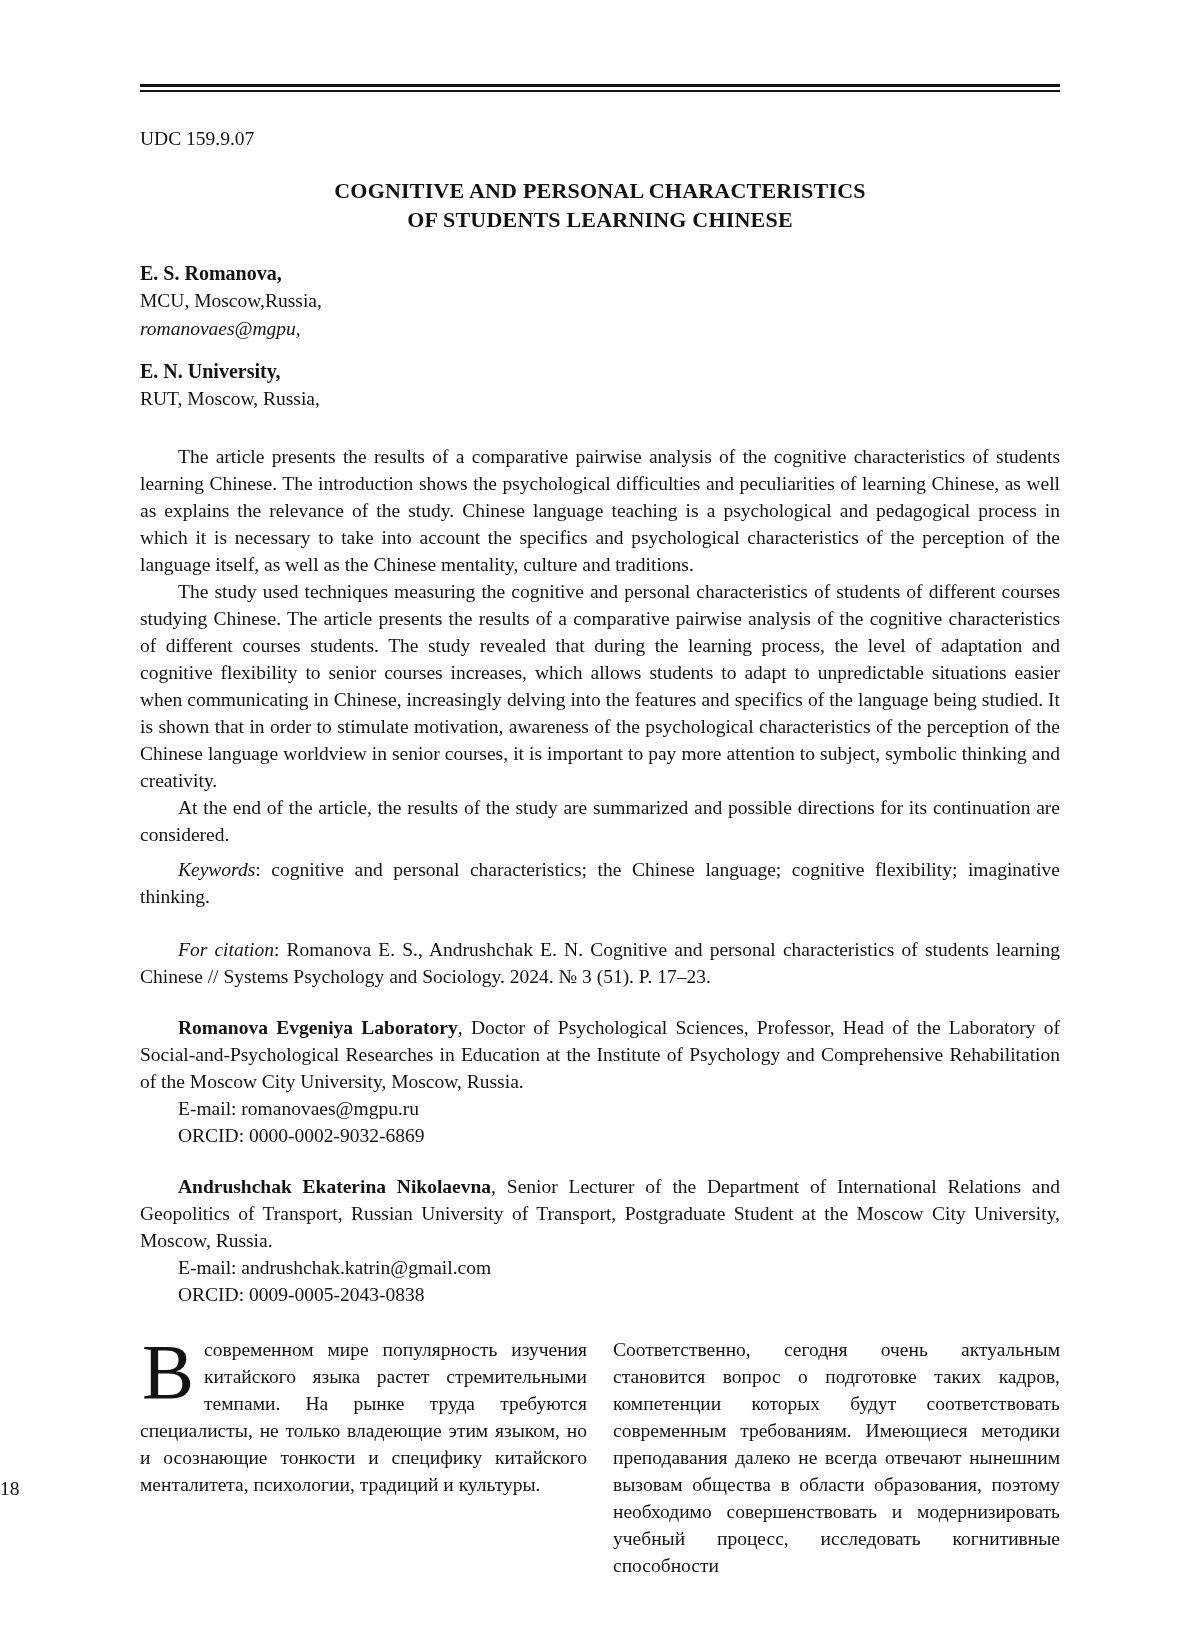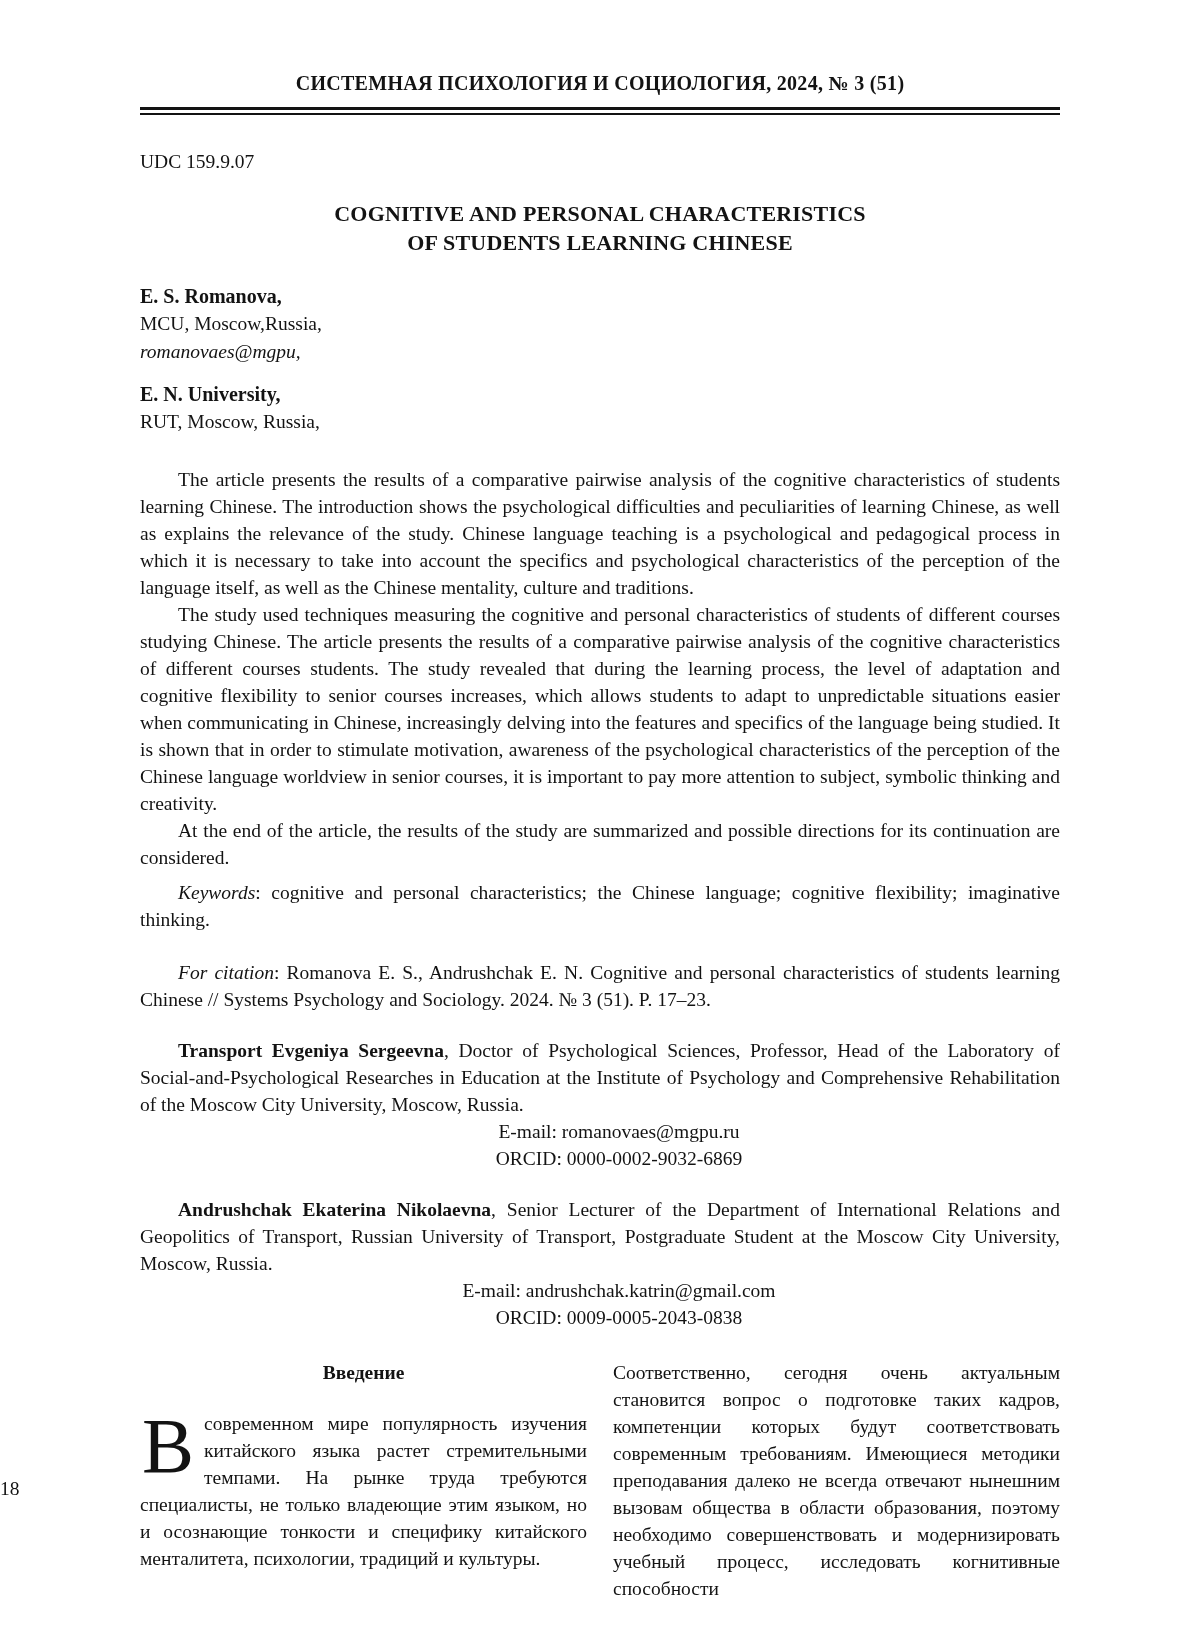--- a/index.html
+++ b/index.html
@@ -34,21 +34,21 @@
   .author-email { font-style:italic; }
 
   .body-text { font-size:19.5px; line-height:1.385; text-align:justify; }
   .para { text-indent:38px; }
 
   .abstract { margin-top:30px; }
   .keywords { margin-top:8px; }
   .citation { margin-top:26px; }
 
   .bio { margin-top:24px; }
-  .bio .line { text-indent:38px; text-align:center; }
+  .bio .line { text-indent:38px; text-align:left; }
 
   .italic { font-style:italic; }
   .bold { font-weight:bold; }
 
   .columns { margin-top:28px; display:flex; gap:26px; }
   .col { width:447px; font-size:19.5px; line-height:1.385; text-align:justify; }
   .intro-heading { text-align:center; font-weight:bold; font-size:19.5px; margin-bottom:24px; }
   .dropcap {
     float:left; font-size:78px; line-height:64px; padding:4px 10px 0 2px;
   }
@@ -56,21 +56,20 @@
   .page-number {
     position:absolute; left:0; right:0; top:1478px;
     font-size:19.5px;
   }
 </style>
 </head>
 <body>
 
 <div class="page">
 
-  <div class="journal-header">СИСТЕМНАЯ ПСИХОЛОГИЯ И СОЦИОЛОГИЯ, 2024, № 3 (51)</div>
 
   <div class="rule">
     <div class="thick"></div>
     <div class="thin"></div>
   </div>
 
   <div class="udc">UDC 159.9.07</div>
 
   <h1 class="article-title">
     <span>COGNITIVE AND PERSONAL CHARACTERISTICS</span><br>
@@ -98,37 +97,36 @@
   <p class="keywords para body-text">
     <span class="italic">Keywords</span><span>: cognitive and personal characteristics; the Chinese language; cognitive flexibility; imaginative thinking.</span>
   </p>
 
   <p class="citation para body-text">
     <span class="italic">For citation</span><span>: Romanova E. S., Andrushchak E. N. Cognitive and personal characteristics of students learning Chinese // Systems Psychology and Sociology. 2024. № 3 (51). P. 17–23.</span>
   </p>
 
   <div class="bio body-text">
     <p class="para">
-      <span class="bold">Transport Evgeniya Sergeevna</span><span>, Doctor of Psychological Sciences, Professor, Head of the Laboratory of Social-and-Psychological Researches in Education at the Institute of Psychology and Comprehensive Rehabilitation of the Moscow City University, Moscow, Russia.</span>
+      <span class="bold">Romanova Evgeniya Laboratory</span><span>, Doctor of Psychological Sciences, Professor, Head of the Laboratory of Social-and-Psychological Researches in Education at the Institute of Psychology and Comprehensive Rehabilitation of the Moscow City University, Moscow, Russia.</span>
     </p>
     <p class="line">E-mail: romanovaes@mgpu.ru</p>
     <p class="line">ORCID: 0000-0002-9032-6869</p>
   </div>
 
   <div class="bio body-text">
     <p class="para">
       <span class="bold">Andrushchak Ekaterina Nikolaevna</span><span>, Senior Lecturer of the Department of International Relations and Geopolitics of Transport, Russian University of Transport, Postgraduate Student at the Moscow City University, Moscow, Russia.</span>
     </p>
     <p class="line">E-mail: andrushchak.katrin@gmail.com</p>
     <p class="line">ORCID: 0009-0005-2043-0838</p>
   </div>
 
   <div class="columns">
     <div class="col">
-      <div class="intro-heading">Введение</div>
       <p>
         <span class="dropcap">В</span><span>современном мире популярность изучения китайского языка растет стремительными темпами. На рынке труда требуются специалисты, не только владеющие этим языком, но и осознающие тонкости и специфику китайского менталитета, психологии, традиций и культуры.</span>
       </p>
     </div>
     <div class="col">
       <p>Соответственно, сегодня очень актуальным становится вопрос о подготовке таких кадров, компетенции которых будут соответствовать современным требованиям. Имеющиеся методики преподавания далеко не всегда отвечают нынешним вызовам общества в области образования, поэтому необходимо совершенствовать и модернизировать учебный процесс, исследовать когнитивные способности</p>
     </div>
   </div>
 
   <div class="page-number">18</div>

